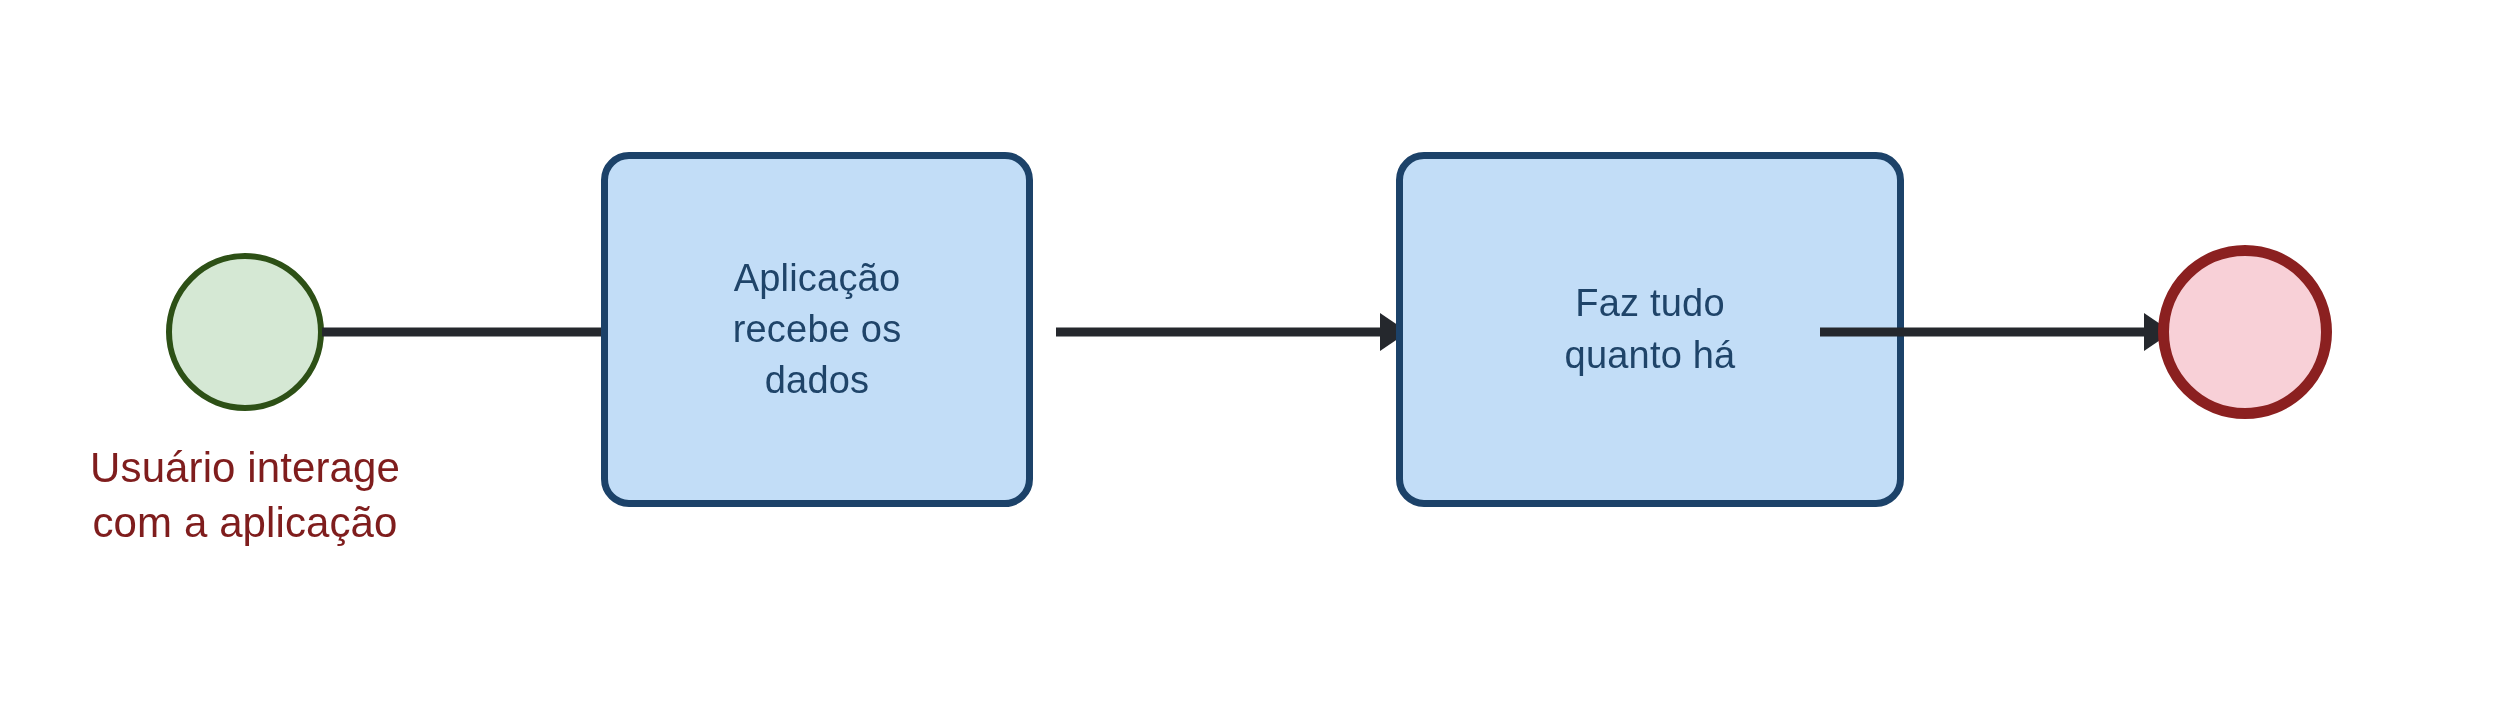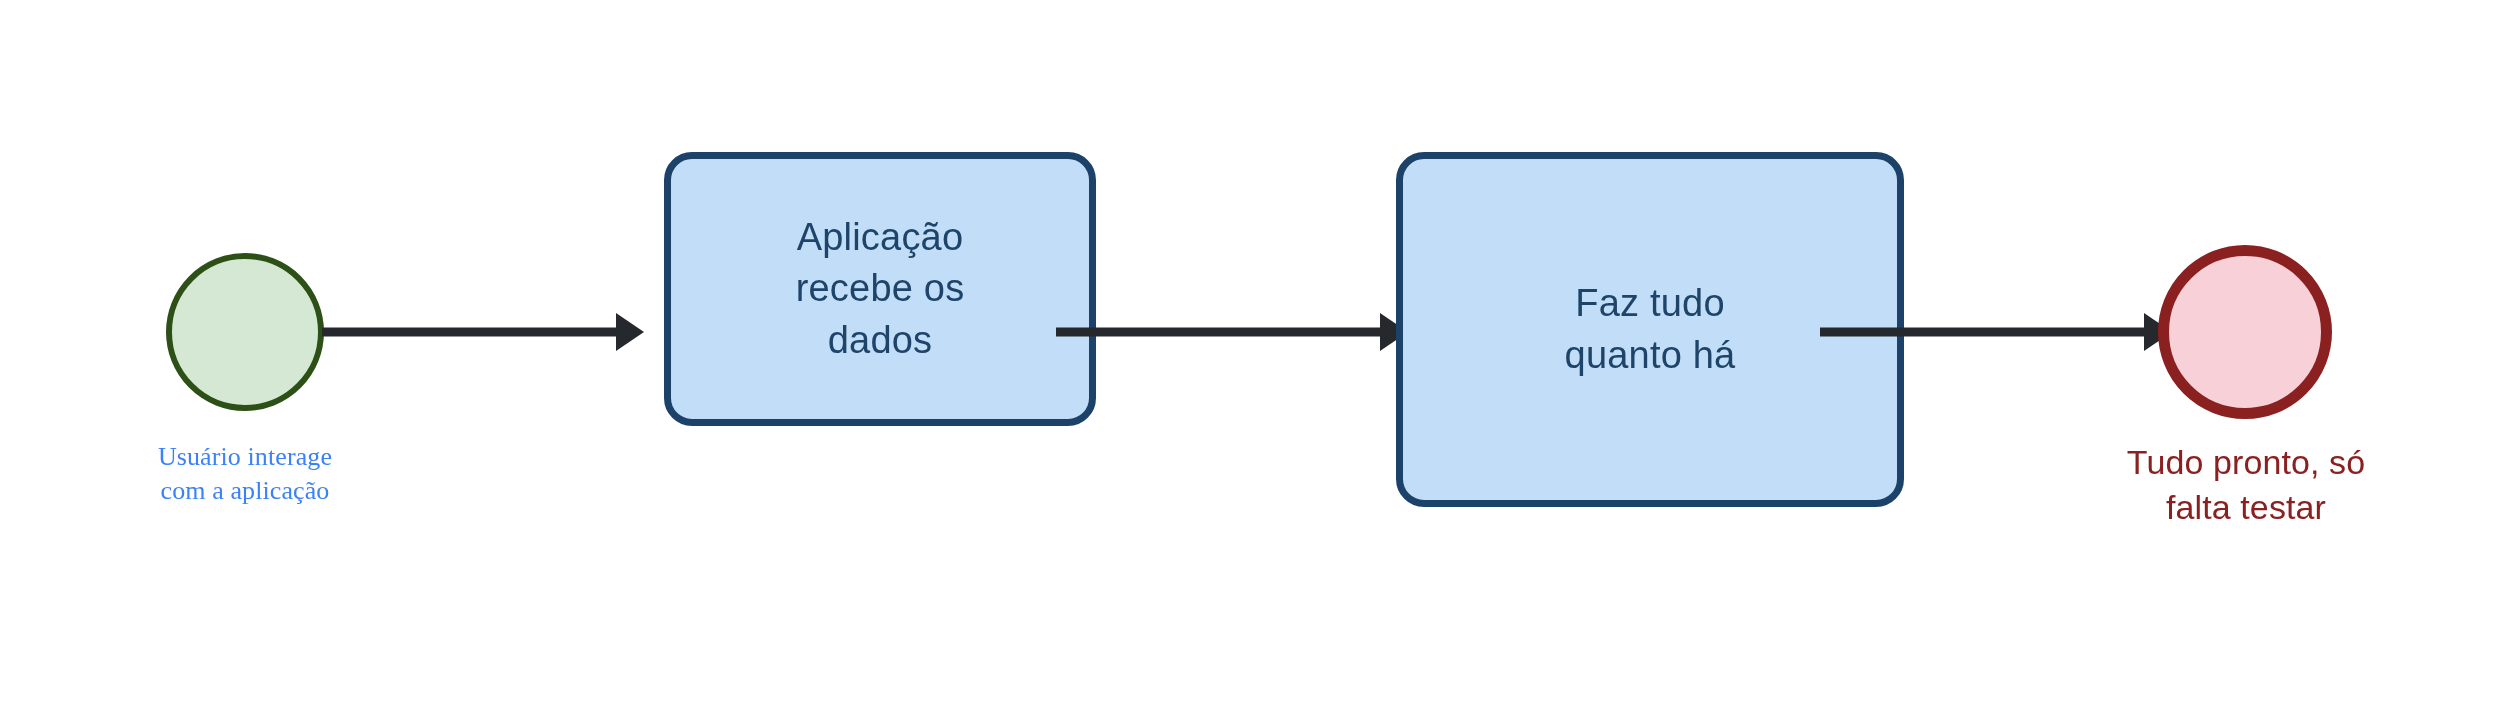--- a/index.html
+++ b/index.html
@@ -36,23 +36,22 @@
     height: 158px;
     box-sizing: border-box;
     border-radius: 50%;
     background: #d5e8d4;
     border: 6px solid #2d5016;
   }
   .start-label {
     left: 15px;
     top: 440px;
     width: 460px;
-    font-size: 26px;
-    color: #3b82f6;
-    font-family: Liberation Serif, serif;
+    font-size: 42px;
+    color: #7f1d1d;
   }
 
   
   .end-circle {
     position: absolute;
     left: 2158px;
     top: 245px;
     width: 174px;
     height: 174px;
     box-sizing: border-box;
@@ -72,21 +71,21 @@
   .task-box {
     position: absolute;
     box-sizing: border-box;
     background: #c2ddf7;
     border: 7px solid #1c4269;
     border-radius: 28px;
     display: flex;
     align-items: center;
     justify-content: center;
   }
-  .task-box-1 { left: 664px;  top: 152px; width: 432px; height: 274px; }
+  .task-box-1 { left: 601px;  top: 152px; width: 432px; height: 355px; }
   .task-box-2 { left: 1396px; top: 152px; width: 508px; height: 355px; }
   .task-text {
     font-size: 38px;
     color: #1f4469;
     text-align: center;
     white-space: pre-line;
     line-height: 1.35;
     letter-spacing: 0.2px;
   }
 
@@ -136,16 +135,14 @@
   </div>
 
   <div class="connector conn-3">
     <svg width="352" height="42" viewBox="0 0 352 42" aria-hidden="true">
       <line x1="0" y1="21" x2="326" y2="21" stroke="#25282d" stroke-width="9"></line>
       <polygon points="324,2 352,21 324,40" fill="#25282d"></polygon>
     </svg>
   </div>
 
   <div class="end-circle"></div>
-  <div class="node-text end-label">Tudo pronto, só
-falta testar</div>
 
 </div>
 
 </body></html>

